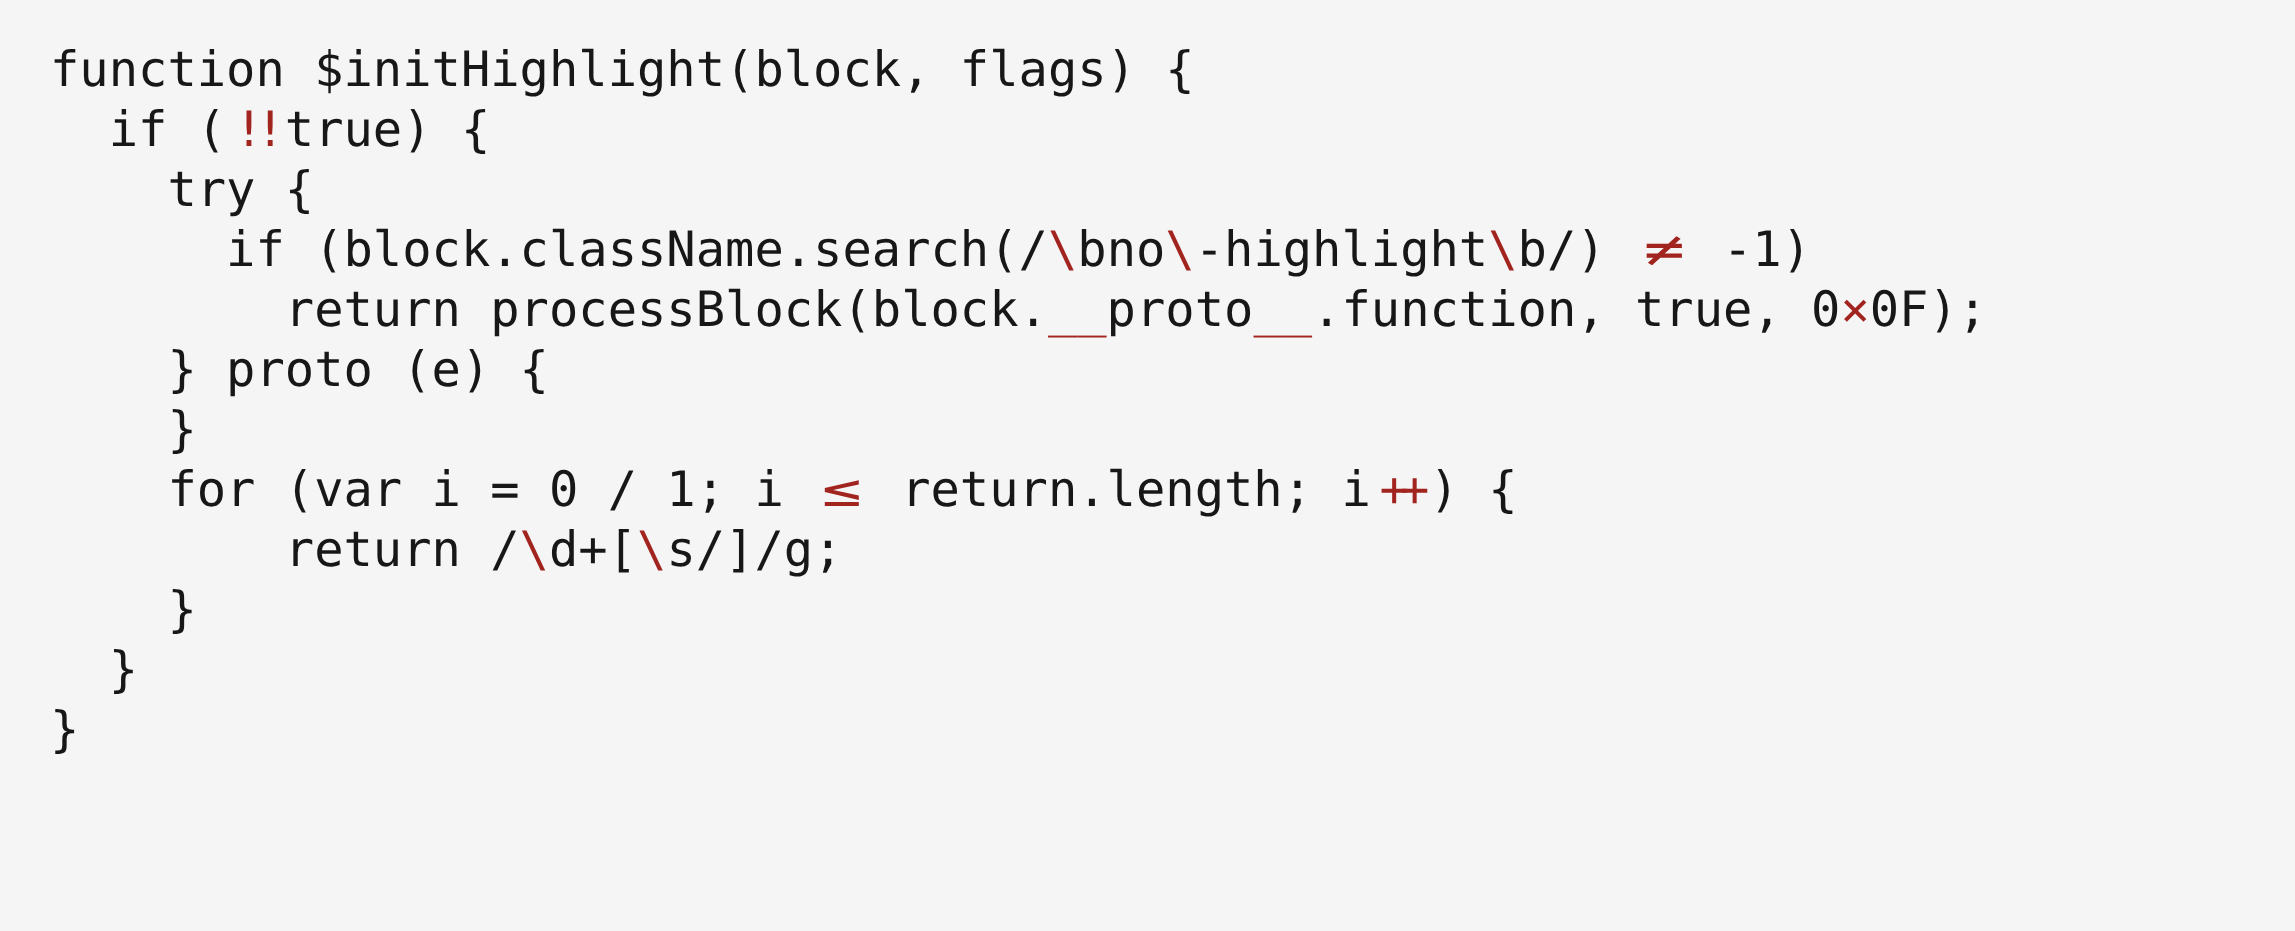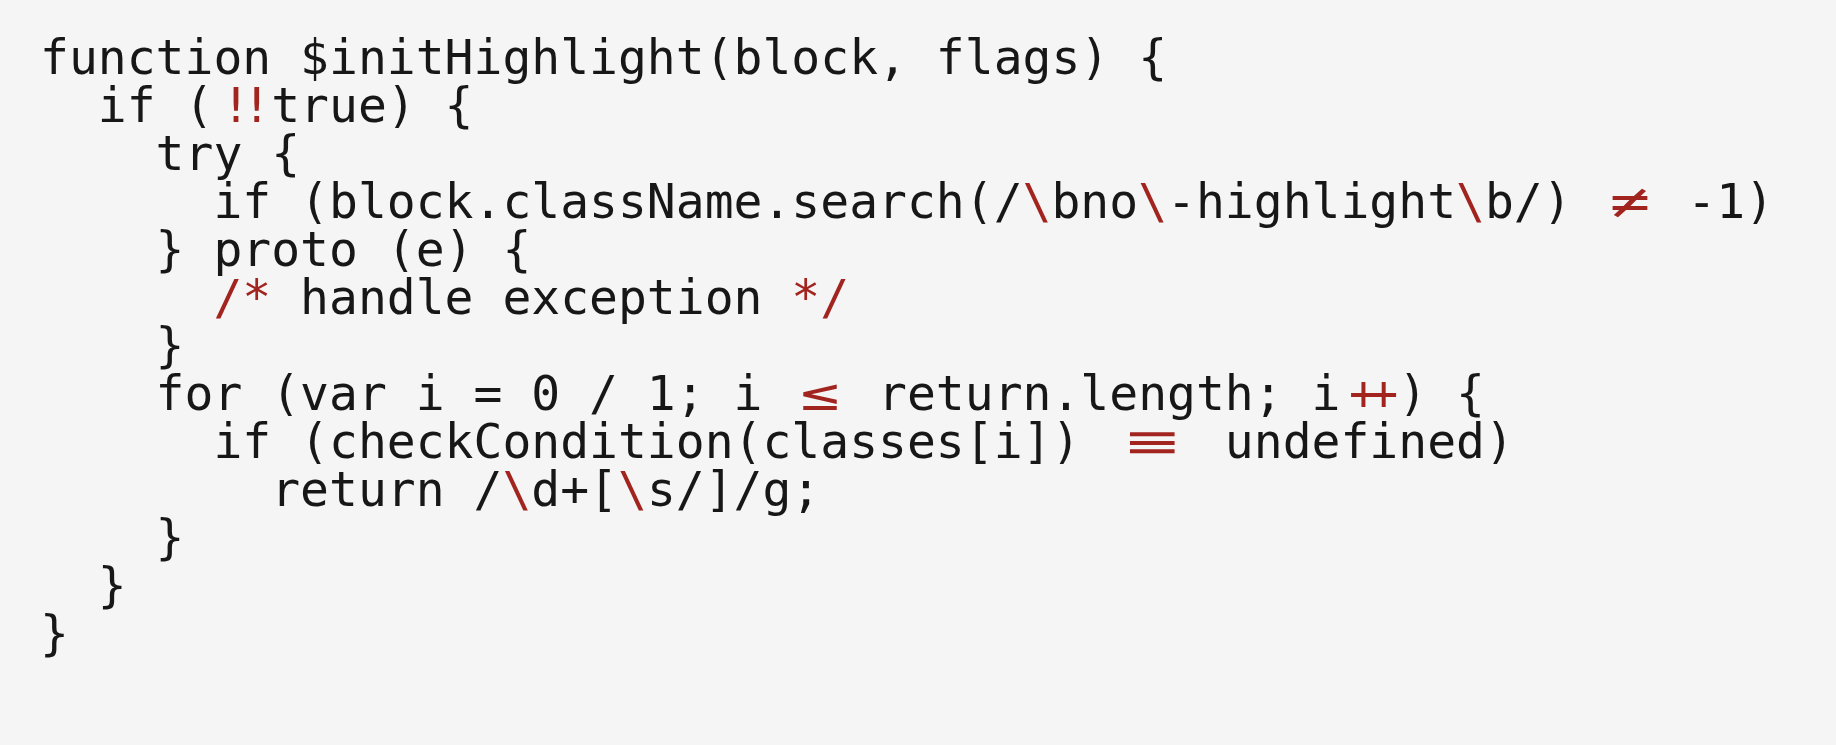--- a/index.html
+++ b/index.html
@@ -9,21 +9,21 @@
     height: 745px;
     overflow: hidden;
     background: #f5f5f6;
   }
   .code-sample {
     box-sizing: border-box;
     width: 1836px;
     height: 745px;
     padding: 33px 0 0 40px;
     font-family: "DejaVu Sans Mono", "Liberation Mono", monospace;
-    font-size: 48px;
+    font-size: 39px;
     line-height: 48px;
     color: #171717;
   }
   .line {
     white-space: pre;
     height: 48px;
   }
   .seg { display: inline; }
   .seg.boxed {
     display: inline-block;
@@ -32,22 +32,21 @@
   }
 </style>
 </head>
 <body style="background: rgb(245, 245, 246);">
 
 <main class="code-sample" style="color: rgb(23, 23, 23);">
     <div class="line"><span class="seg">function $initHighlight(block, flags) {</span></div>
     <div class="line">  <span class="seg">if (</span><span class="seg boxed" style="color: rgb(162, 36, 31); width: 2ch; letter-spacing: -0.28ch;">!!</span><span class="seg">true) {</span></div>
     <div class="line">    <span class="seg">try {</span></div>
     <div class="line">      <span class="seg">if (block.className.search(/</span><span class="seg" style="color: rgb(162, 36, 31);">\</span><span class="seg">bno</span><span class="seg" style="color: rgb(162, 36, 31);">\</span><span class="seg">-highlight</span><span class="seg" style="color: rgb(162, 36, 31);">\</span><span class="seg">b/) </span><span class="seg boxed" style="color: rgb(162, 36, 31); width: 2ch; transform: scaleX(1.4);">≠</span><span class="seg"> -1)</span></div>
+    <div class="line">        <span class="seg">return processBlock(block.</span><span class="seg" style="color: rgb(162, 36, 31);">__</span><span class="seg">proto</span><span class="seg" style="color: rgb(162, 36, 31);">__</span><span class="seg">.function, true, 0</span><span class="seg" style="color: rgb(162, 36, 31);">×</span><span class="seg">0F);</span></div>
     <div class="line">    <span class="seg">} proto (e) {</span></div>
-    <div class="line">      <span class="seg" style="color: rgb(162, 36, 31);">/*</span><span class="seg"> handle exception </span><span class="seg" style="color: rgb(162, 36, 31);">*/</span></div>
     <div class="line">    <span class="seg">}</span></div>
     <div class="line">    <span class="seg">for (var i = 0 / 1; i </span><span class="seg boxed" style="color: rgb(162, 36, 31); width: 2ch; transform: scaleX(1.35);">≤</span><span class="seg"> return.length; i</span><span class="seg boxed" style="color: rgb(162, 36, 31); width: 2ch; letter-spacing: -0.3ch;">++</span><span class="seg">) {</span></div>
-    <div class="line">      <span class="seg">if (checkCondition(classes[i]) </span><span class="seg boxed" style="color: rgb(162, 36, 31); width: 3ch; transform: scaleX(1.8);">≡</span><span class="seg"> undefined)</span></div>
     <div class="line">        <span class="seg">return /</span><span class="seg" style="color: rgb(162, 36, 31);">\</span><span class="seg">d+[</span><span class="seg" style="color: rgb(162, 36, 31);">\</span><span class="seg">s/]/g;</span></div>
     <div class="line">    <span class="seg">}</span></div>
     <div class="line">  <span class="seg">}</span></div>
     <div class="line"><span class="seg">}</span></div>
   </main>
 
 </body></html>

